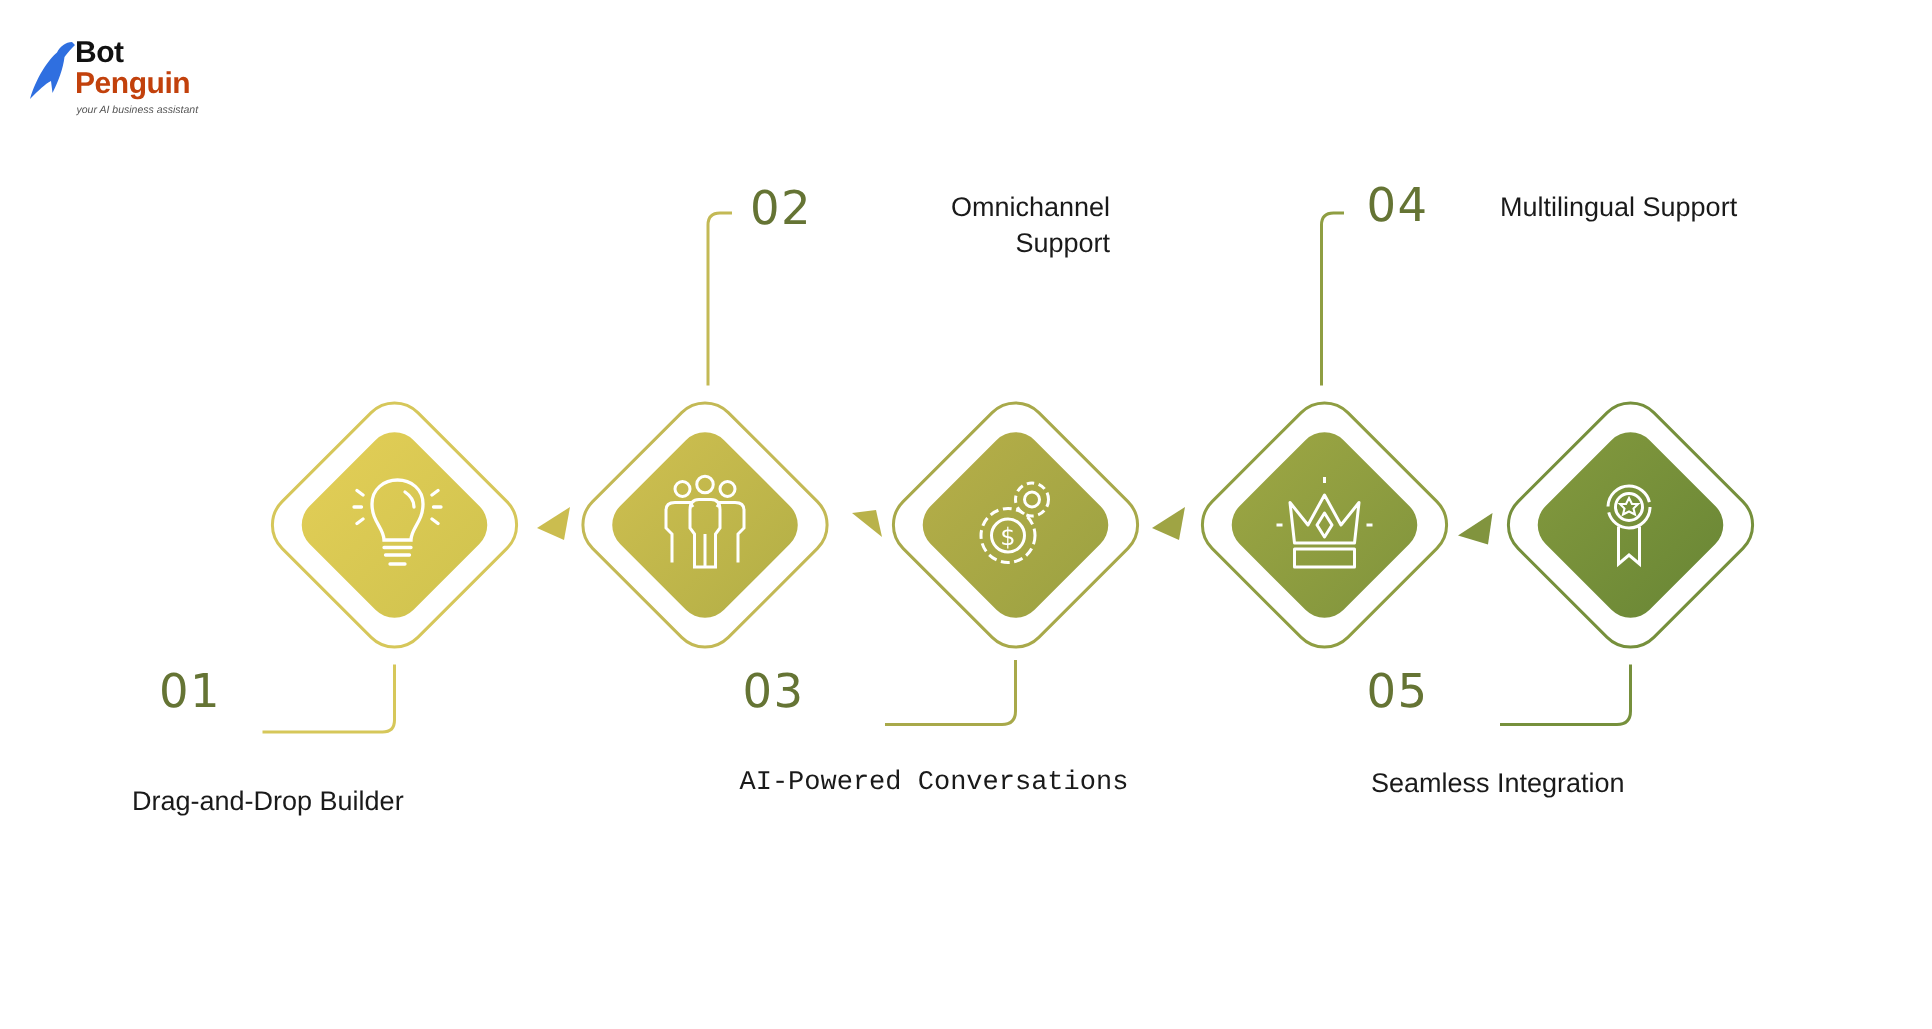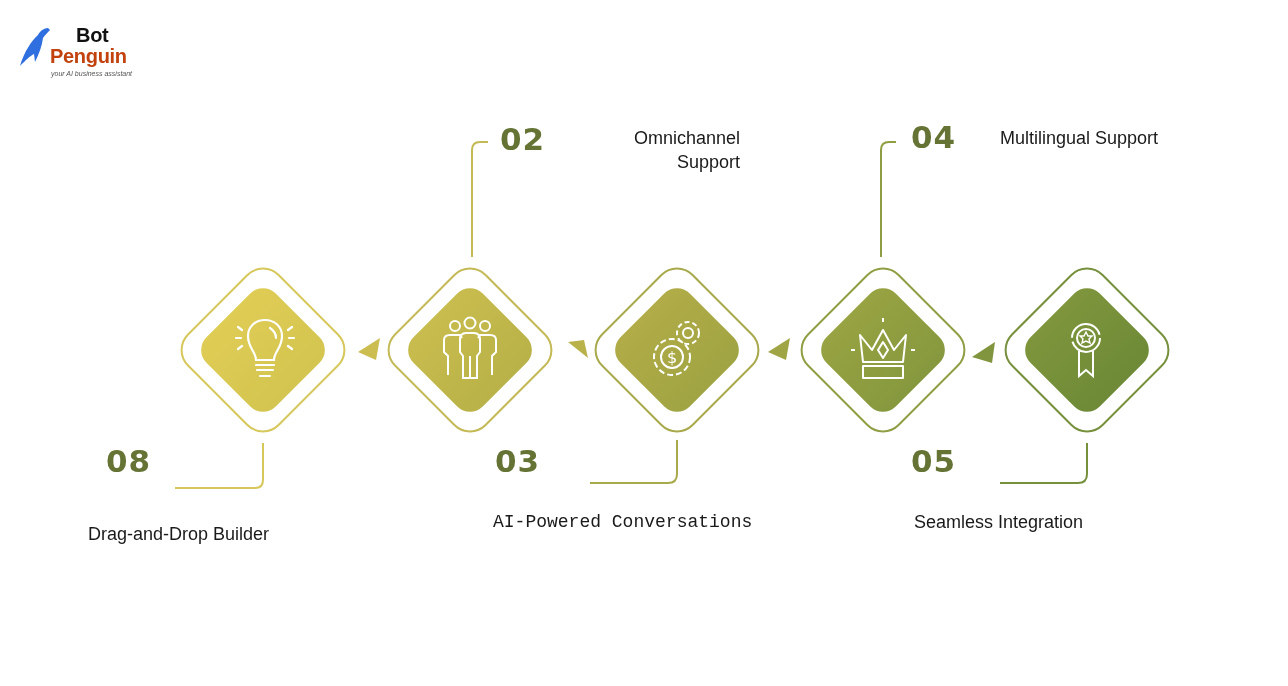--- a/index.html
+++ b/index.html
@@ -1,24 +1,24 @@
 <!DOCTYPE html>
 <html><head>
   <meta charset="utf-8">
   <style>
     html, body { margin: 0; padding: 0; background: #ffffff; }
     body { width: 1288px; height: 686px; position: relative; overflow: hidden;
            font-family: "Liberation Sans", "DejaVu Sans", sans-serif; }
     .logo { position: absolute; left: 18px; top: 24px; width: 130px; height: 60px; }
     .logo .bird { position: absolute; left: 0; top: 2px; }
-    .logo .t1 { position: absolute; left: 32px; top: 0px; font-size: 20px; font-weight: 700; color: #111; letter-spacing: -0.3px; line-height: 22px; margin-left: 26px; }
+    .logo .t1 { position: absolute; left: 32px; top: 0px; font-size: 20px; font-weight: 700; color: #111; letter-spacing: -0.3px; line-height: 22px; }
     .logo .t2 { position: absolute; left: 32px; top: 21px; font-size: 20px; font-weight: 700; color: #c2410c; letter-spacing: -0.3px; line-height: 22px; }
     .logo .t3 { position: absolute; left: 33px; top: 46px; font-size: 7px; font-style: italic; color: #555; white-space: nowrap; }
     svg.diagram { position: absolute; left: 0; top: 0; }
-    .num { position: absolute; font-family: "DejaVu Sans", sans-serif; font-weight: 700;
+    .num { position: absolute; font-family: "DejaVu Sans", sans-serif; font-weight: 400;
            font-size: 31px; color: #657434; letter-spacing: 1px; line-height: 1; }
     .label { position: absolute; font-size: 18px; color: #1a1a1a; line-height: 24px; white-space: nowrap; }
     .label.center { text-align: right; }
   </style>
 </head>
 <body>
 
 <div class="logo">
   <svg class="bird" width="34" height="46" viewBox="0 0 34 46">
     <path d="M30 2 C26 2 22 5 20 9 C14 14 6 26 2 40 C8 34 12 30 16 28 L17 36 C21 28 24 20 25 12 C27 9 30 6 32 4 Z" fill="#2f6fe0"></path>
@@ -124,21 +124,21 @@
     <path d="M883 318 V322 M851 350 H855 M911 350 H915"></path>
   </g>
   <g stroke="#ffffff" stroke-width="2" fill="none">
     <circle cx="1086" cy="338" r="14" stroke-dasharray="40 4"></circle>
     <circle cx="1086" cy="338" r="9"></circle>
     <path d="M1086 332 L1088 336 L1092 336 L1089 339 L1090 343 L1086 341 L1082 343 L1083 339 L1080 336 L1084 336 Z" stroke-width="1.4"></path>
     <path d="M1079 351 V376 L1086 370 L1093 376 V351"></path>
   </g>
 </svg>
 
-<div class="num" style="left:106px; top:446px;">08</div>
+<div class="num" style="left:106px; top:446px;">01</div>
 <div class="num" style="left:500px; top:124px;">02</div>
 <div class="num" style="left:495px; top:446px;">03</div>
 <div class="num" style="left:911px; top:122px;">04</div>
 <div class="num" style="left:911px; top:446px;">05</div>
 
 <div class="label" style="left:88px; top:522px;text-align:center;">Drag-and-Drop Builder</div>
 <div class="label center" style="left:600px; top:126px; width:140px;">
   <div>Omnichannel</div>
   <div>Support</div>
 </div>

